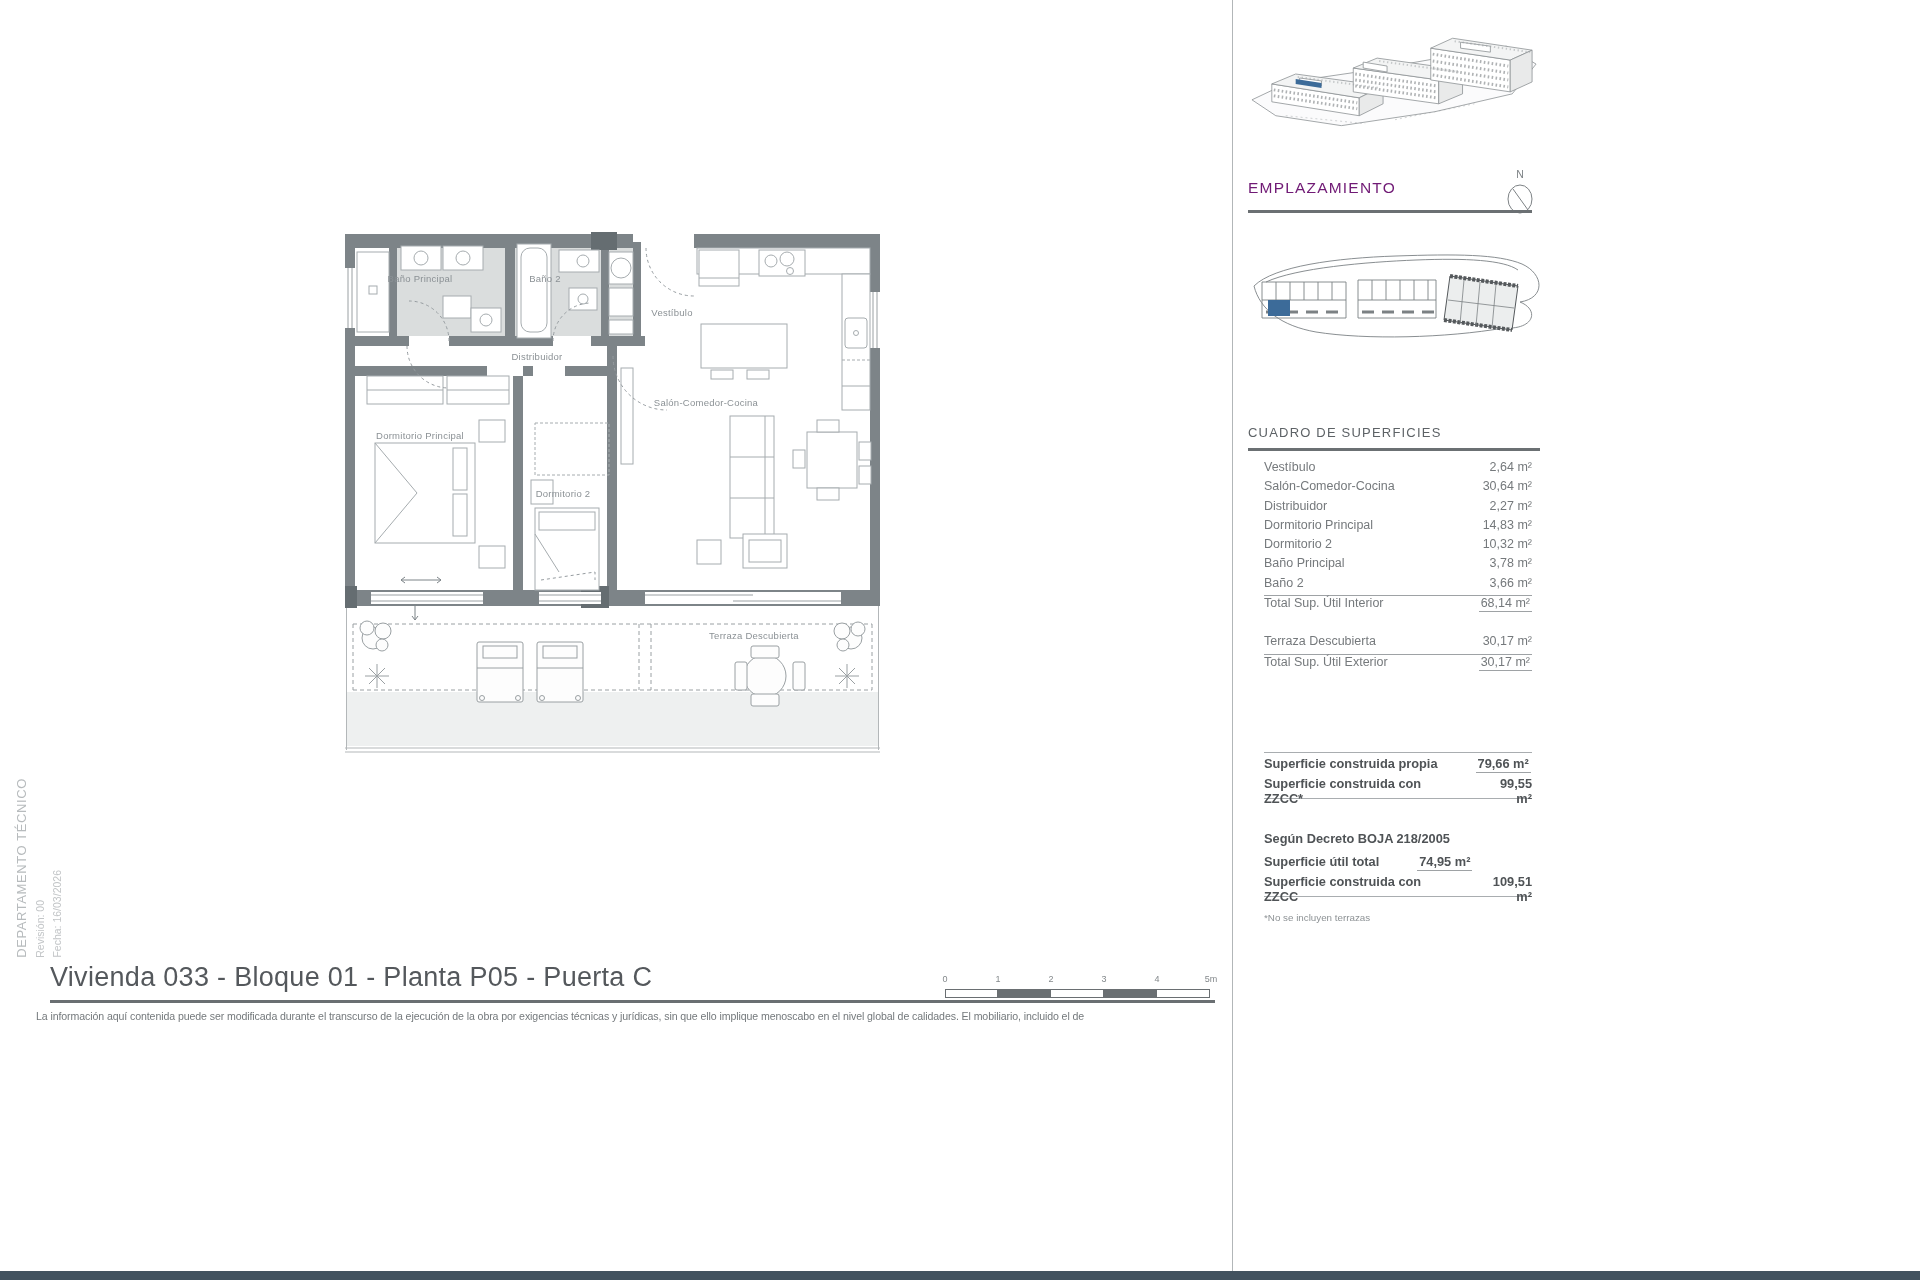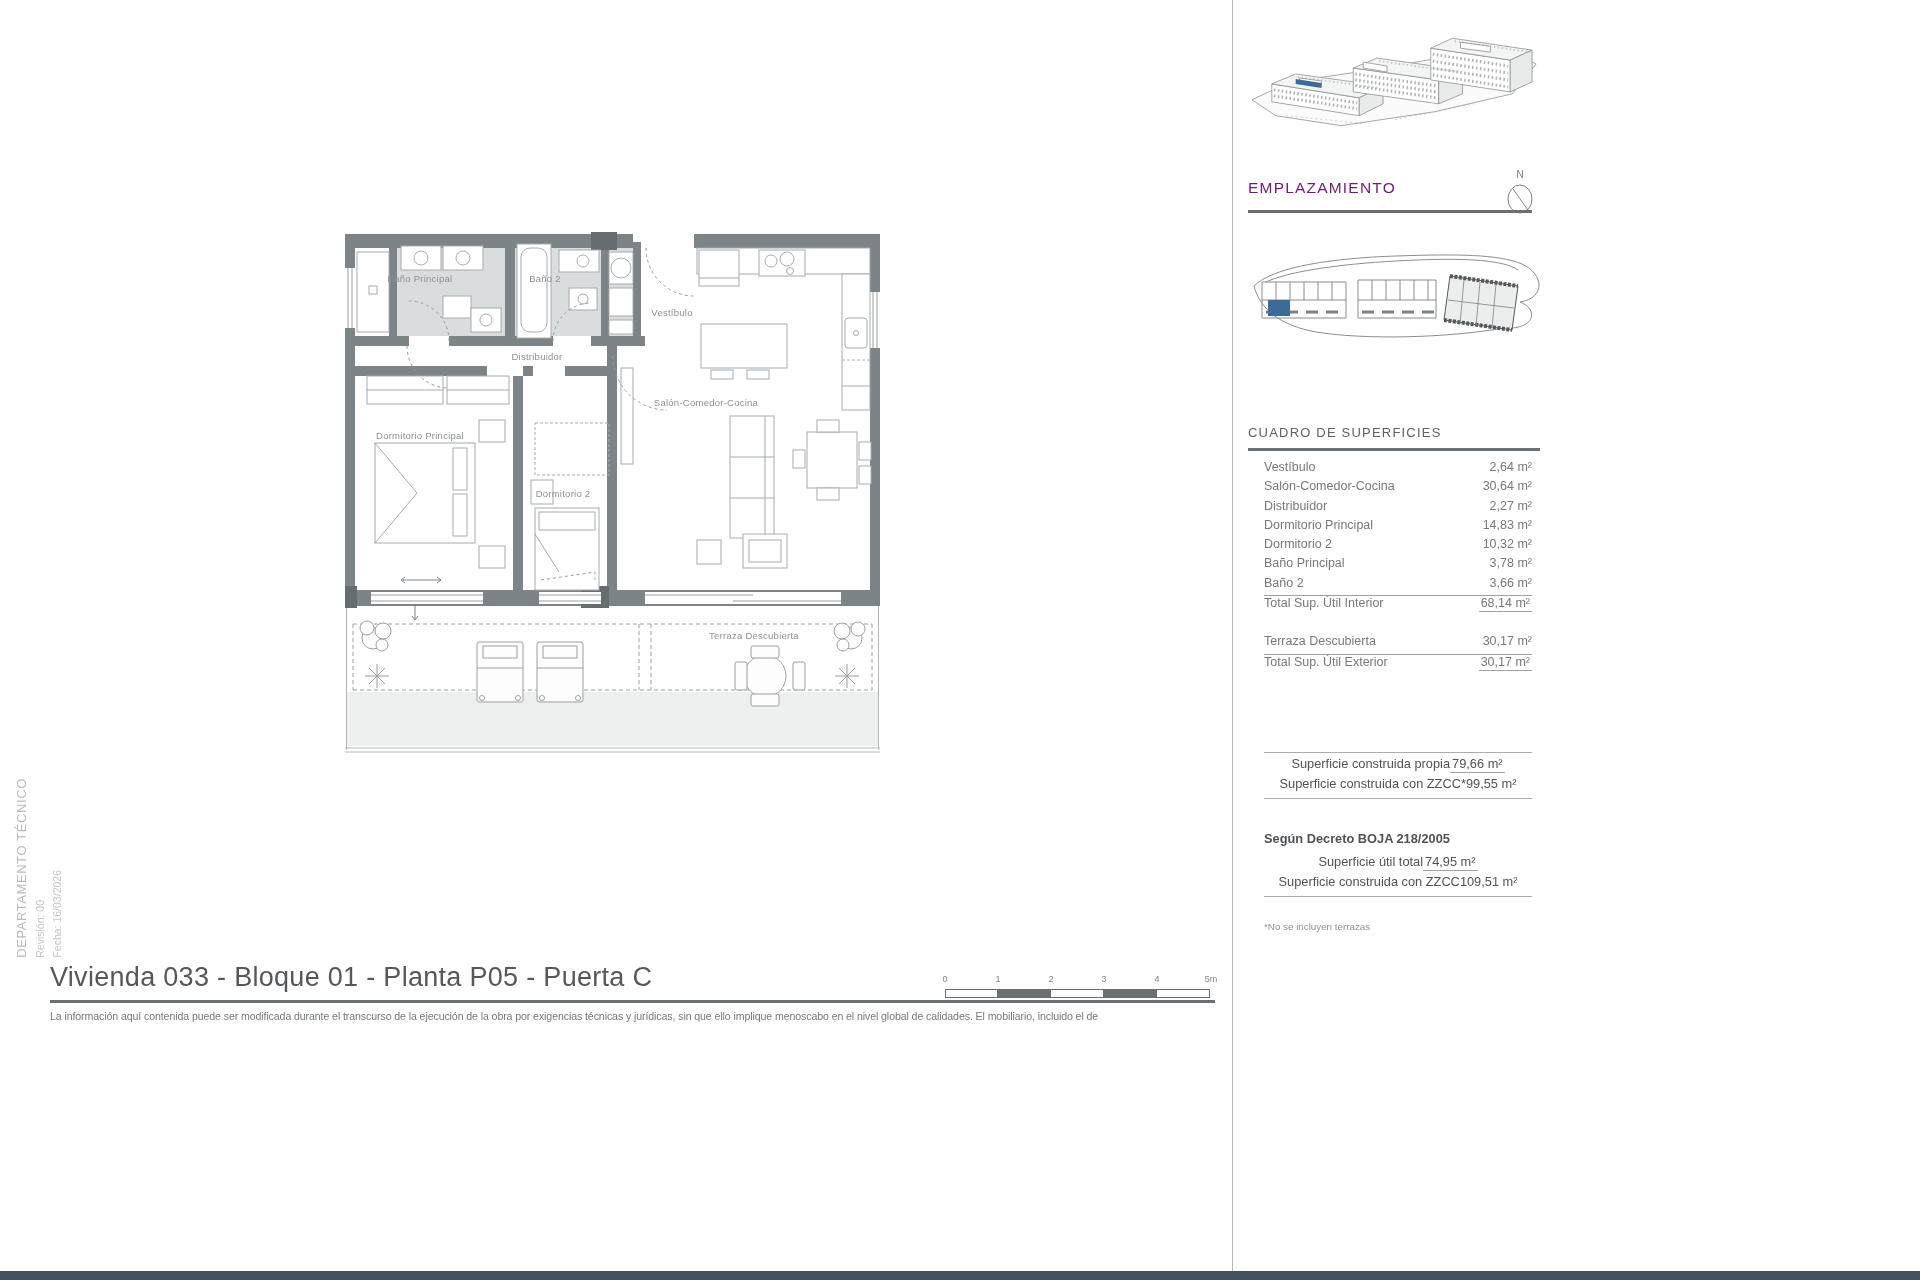--- a/index.html
+++ b/index.html
@@ -20,21 +20,21 @@
   #page-title{left:50px;top:962px;font-size:27px;color:#54585c;letter-spacing:.3px;}
   #title-rule{left:50px;top:1000px;width:1165px;height:3px;background:#6a6f72;}
 
   #scale-bar{left:945px;top:974px;width:266px;height:26px;}
   .scale-num{position:absolute;top:0;font-size:9px;color:#83888b;transform:translateX(-50%);}
   #scale-segs{position:absolute;left:0;top:15px;width:265px;height:9px;display:flex;}
   .seg{width:53px;height:9px;border:1px solid #6a6f72;box-sizing:border-box;}
   .seg.dark{background:#6a6f72;}
   .seg+.seg{border-left:none;}
 
-  #disclaimer{left:50px;top:1009px;width:1166px;overflow:hidden;}
+  #disclaimer{left:36px;top:1009px;width:1166px;overflow:hidden;}
   #disclaimer div{font-size:10.6px;line-height:15px;color:#74797c;white-space:nowrap;letter-spacing:-.1px;}
 
   #bottom-bar{left:0;bottom:0;width:1920px;height:9px;background:#42525f;}
 
   
   #divider{left:1232px;top:0;width:1px;height:1271px;background:#b2b6b8;}
   #building-sketch{left:1246px;top:6px;}
   #emplazamiento-head{left:1248px;top:179px;font-size:15.5px;color:#701a75;letter-spacing:1.2px;}
   #emplazamiento-rule{left:1248px;top:210px;width:284px;height:3px;background:#6b7073;}
   #compass{left:1498px;top:168px;width:44px;height:52px;text-align:center;}
@@ -46,25 +46,25 @@
 
   #surface-table{left:1264px;top:460px;width:268px;font-size:12.5px;color:#75797c;}
   .t-row{display:flex;justify-content:space-between;align-items:baseline;height:19.3px;}
   .t-row .val{text-align:right;}
   .t-total{border-top:1px solid #9ea2a5;}
   .t-total .val{border-bottom:1px solid #9ea2a5;padding:0 2px 1px 2px;}
   .t-gap{height:19px;}
 
   #summary{left:1264px;top:752px;width:268px;font-size:12.8px;color:#4f5356;}
   .s-block{border-top:1px solid #a9adb0;border-bottom:1px solid #a9adb0;padding:3px 0 2px 0;}
-  .s-row{display:flex;justify-content:center;align-items:baseline;height:20px;font-weight:400;}
+  .s-row{display:flex;justify-content:flex-start;align-items:baseline;height:20px;font-weight:700;gap:38px;}
   .s-row .val{text-align:right;}
   .s-row.u .val{border-bottom:1px solid #9ea2a5;padding:0 2px 1px 2px;}
   .s-head{font-weight:700;height:20px;margin-top:32px;}
-  #footnote{font-size:9.8px;color:#8d9295;margin-top:24px;font-weight:400;}
+  #footnote{font-size:9.8px;color:#8d9295;margin-top:15px;font-weight:400;}
 </style>
 </head>
 <body>
 
 <div id="plan-wrap" class="abs">
   <svg width="535" height="530" viewBox="0 0 535 530">
 
     <rect x="52" y="20" width="236" height="88" fill="#dadddd"></rect>
 
     <g stroke="#b3b7b9" stroke-width="1" fill="none">

